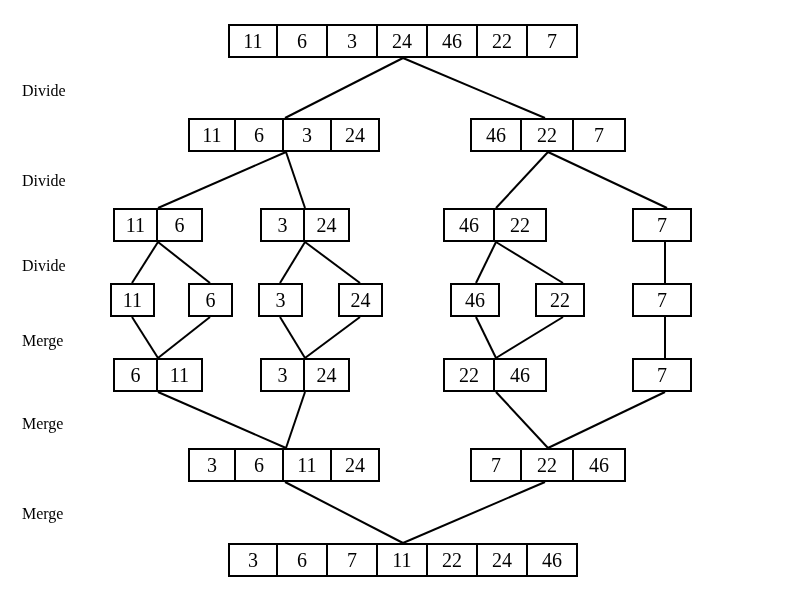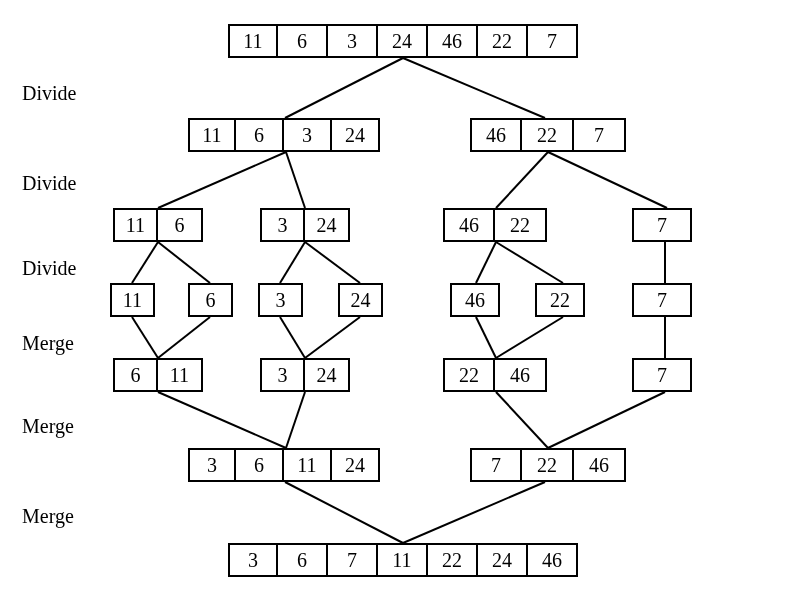--- a/index.html
+++ b/index.html
@@ -16,21 +16,21 @@
     height: 609px;
   }
   svg.lines {
     position: absolute;
     left: 0; top: 0;
     width: 799px; height: 609px;
     pointer-events: none;
   }
   .label {
     position: absolute;
-    font-size: 20px;
+    font-size: 16px;
   }
   .arr {
     position: absolute;
     display: flex;
   }
   .cell {
     border: 2px solid #000;
     box-sizing: border-box;
     height: 34px;
     display: flex;

